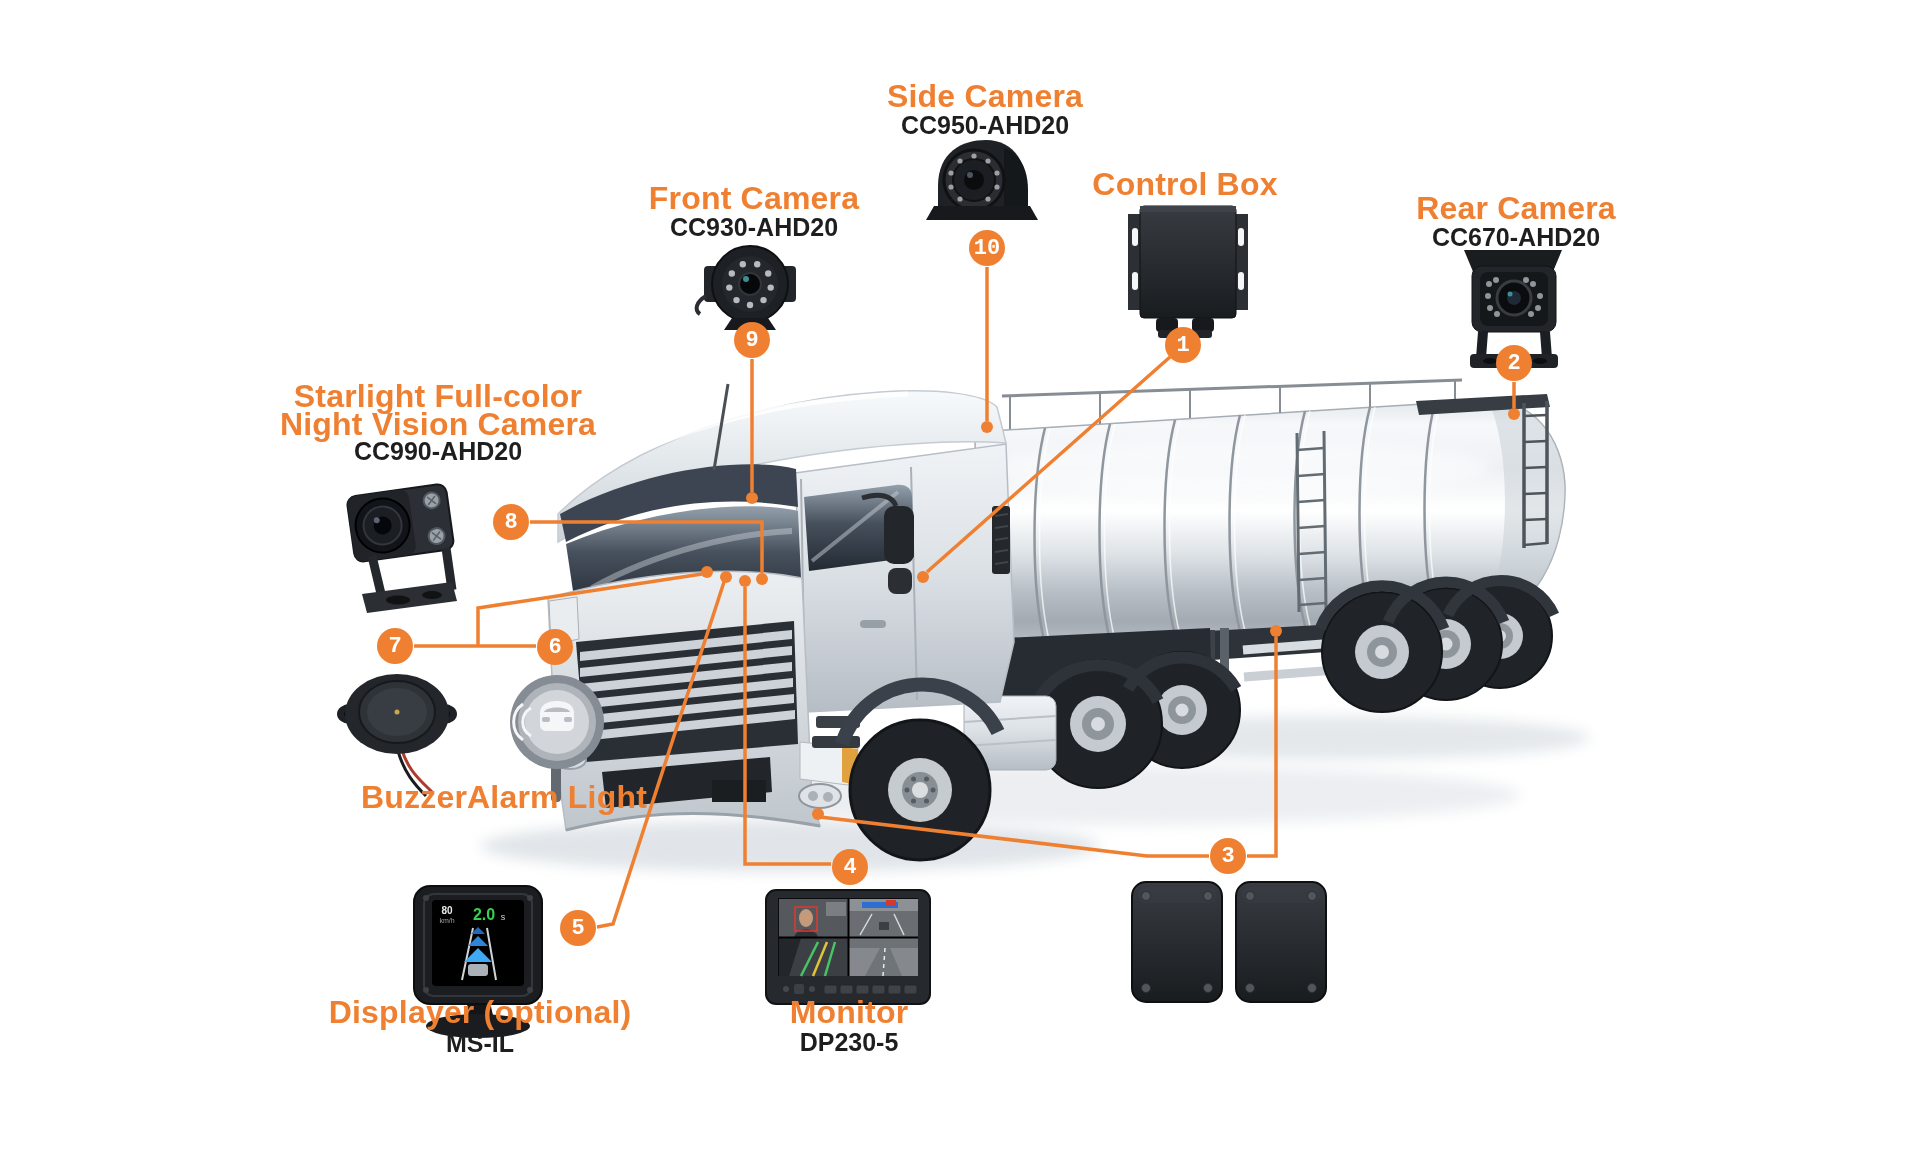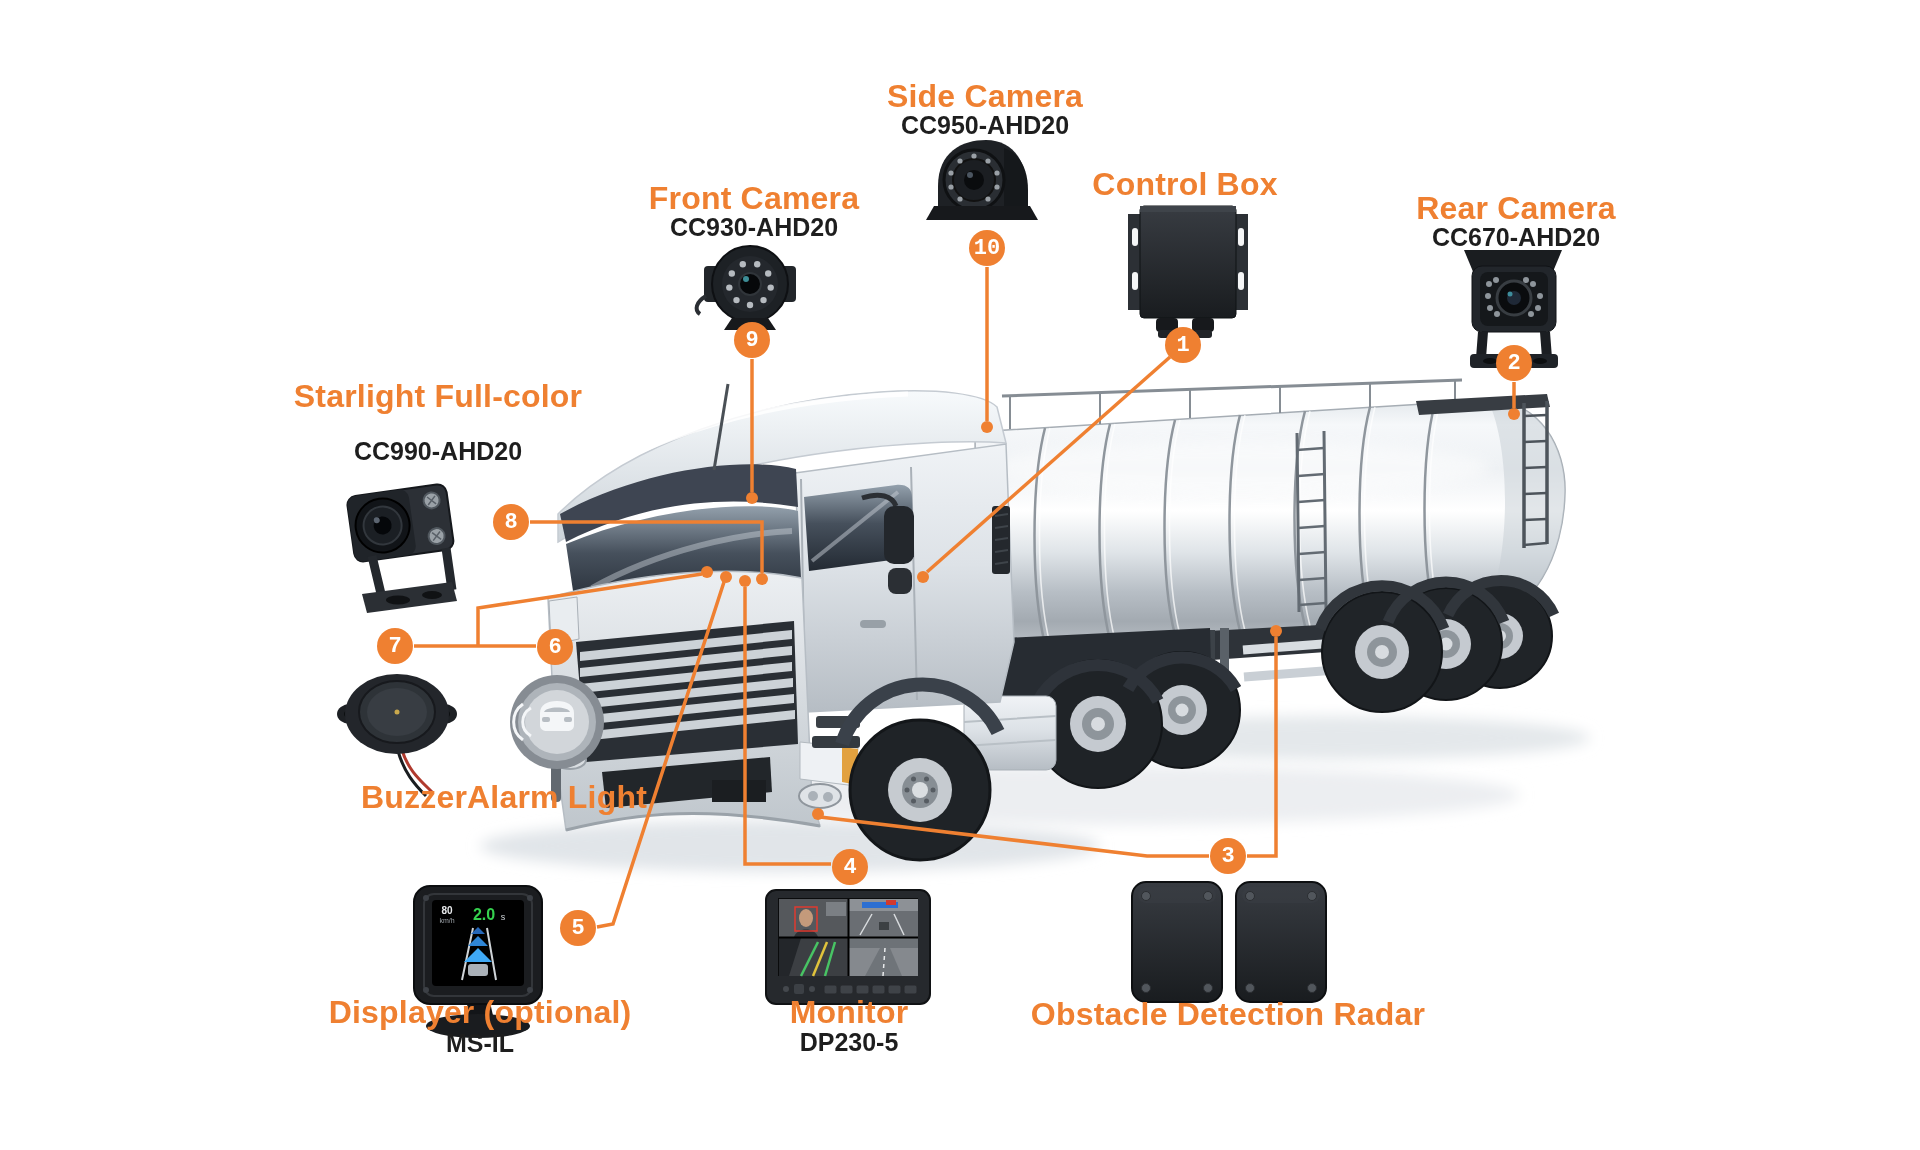--- a/index.html
+++ b/index.html
@@ -389,32 +389,32 @@
 
 <div class="lbl t" style="left:754px;top:180px">Front Camera</div>
 <div class="lbl m" style="left:754px;top:213px">CC930-AHD20</div>
 
 <div class="lbl t" style="left:1185px;top:166px">Control Box</div>
 
 <div class="lbl t" style="left:1516px;top:190px">Rear Camera</div>
 <div class="lbl m" style="left:1516px;top:223px">CC670-AHD20</div>
 
 <div class="lbl t" style="left:438px;top:378px">Starlight Full-color</div>
+<div class="lbl t" style="left:438px;top:406px">Night Vision Camera</div>
 <div class="lbl m" style="left:438px;top:437px">CC990-AHD20</div>
 
 <div class="lbl t" style="left:414px;top:779px">Buzzer</div>
 <div class="lbl t" style="left:557px;top:779px">Alarm Light</div>
 
 <div class="lbl t" style="left:480px;top:994px">Displayer (optional)</div>
 <div class="lbl m" style="left:480px;top:1029px">MS-IL</div>
 
 <div class="lbl t" style="left:849px;top:994px">Monitor</div>
 <div class="lbl m" style="left:849px;top:1028px">DP230-5</div>
 
-<div class="lbl t" style="left:1228px;top:996px">Obstacle Detection Radar</div>
 
 <div class="num" style="left:1165px;top:327px">1</div>
 <div class="num" style="left:1496px;top:345px">2</div>
 <div class="num" style="left:1210px;top:838px">3</div>
 <div class="num" style="left:832px;top:849px">4</div>
 <div class="num" style="left:560px;top:910px">5</div>
 <div class="num" style="left:537px;top:629px">6</div>
 <div class="num" style="left:377px;top:628px">7</div>
 <div class="num" style="left:493px;top:504px">8</div>
 <div class="num" style="left:734px;top:322px">9</div>

